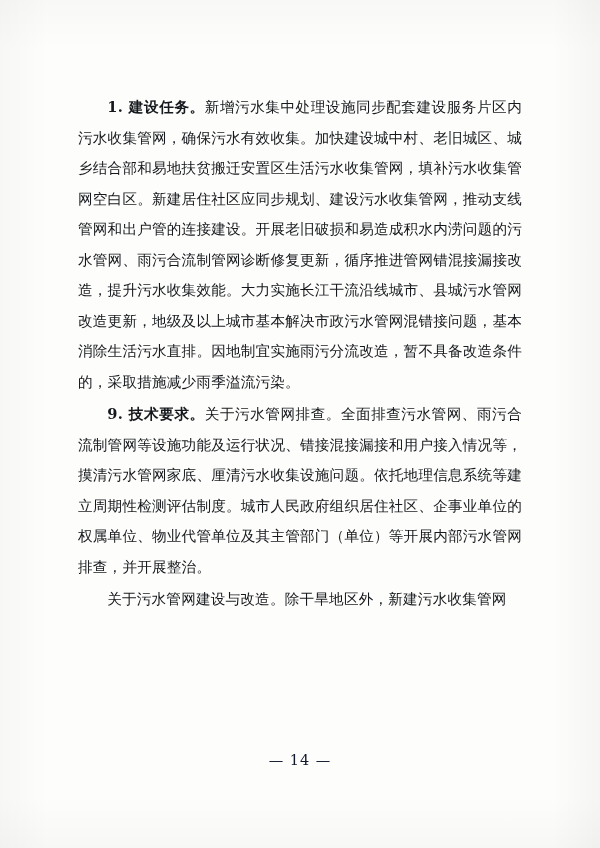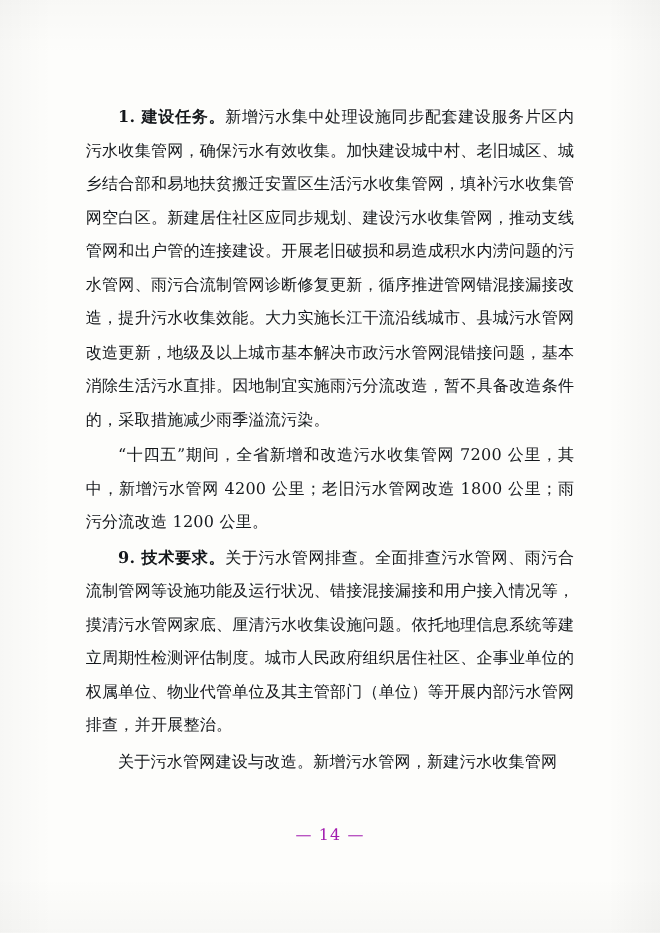--- a/index.html
+++ b/index.html
@@ -54,44 +54,41 @@
     letter-spacing: 0.3px;
     margin-top: 28px;
   }
   .footer {
     position: absolute;
     left: 0;
     right: 0;
     top: 752px;
     text-align: center;
     font-size: 14.5px;
-    color: #a21caf;
+    color: #0f172a;
     letter-spacing: 1px;
     font-family: "DejaVu Serif", "Liberation Serif", serif;
   }
 </style>
 </head>
 <body>
 
 <div class="page">
   <div class="content">
 
     <p class="para indent">
       <span class="bold">1. 建设任务。</span><span>新增污水集中处理设施同步配套建设服务片区内污水收集管网，确保污水有效收集。加快建设城中村、老旧城区、城乡结合部和易地扶贫搬迁安置区生活污水收集管网，填补污水收集管网空白区。新建居住社区应同步规划、建设污水收集管网，推动支线管网和出户管的连接建设。开展老旧破损和易造成积水内涝问题的污水管网、雨污合流制管网诊断修复更新，循序推进管网错混接漏接改造，提升污水收集效能。大力实施长江干流沿线城市、县城污水管网改造更新，地级及以上城市基本解决市政污水管网混错接问题，基本消除生活污水直排。因地制宜实施雨污分流改造，暂不具备改造条件的，采取措施减少雨季溢流污染。</span>
     </p>
 
-    <p class="para indent">
-      <span>“十四五”期间，全省新增和改造污水收集管网 7200 公里，其中，新增污水管网 4200 公里；老旧污水管网改造 1800 公里；雨污分流改造 1200 公里。</span>
-    </p>
 
 
     <p class="para indent">
       <span class="bold">9. 技术要求。</span><span>关于污水管网排查。全面排查污水管网、雨污合流制管网等设施功能及运行状况、错接混接漏接和用户接入情况等，摸清污水管网家底、厘清污水收集设施问题。依托地理信息系统等建立周期性检测评估制度。城市人民政府组织居住社区、企事业单位的权属单位、物业代管单位及其主管部门（单位）等开展内部污水管网排查，并开展整治。</span>
     </p>
 
     <p class="para indent">
-      <span>关于污水管网建设与改造。新增污水管网，新建污水收集管网</span>
+      <span>关于污水管网建设与改造。除干旱地区外，新建污水收集管网</span>
     </p>
 
   </div>
 
   <div class="footer">— 14 —</div>
 </div>
 
 </body></html>

